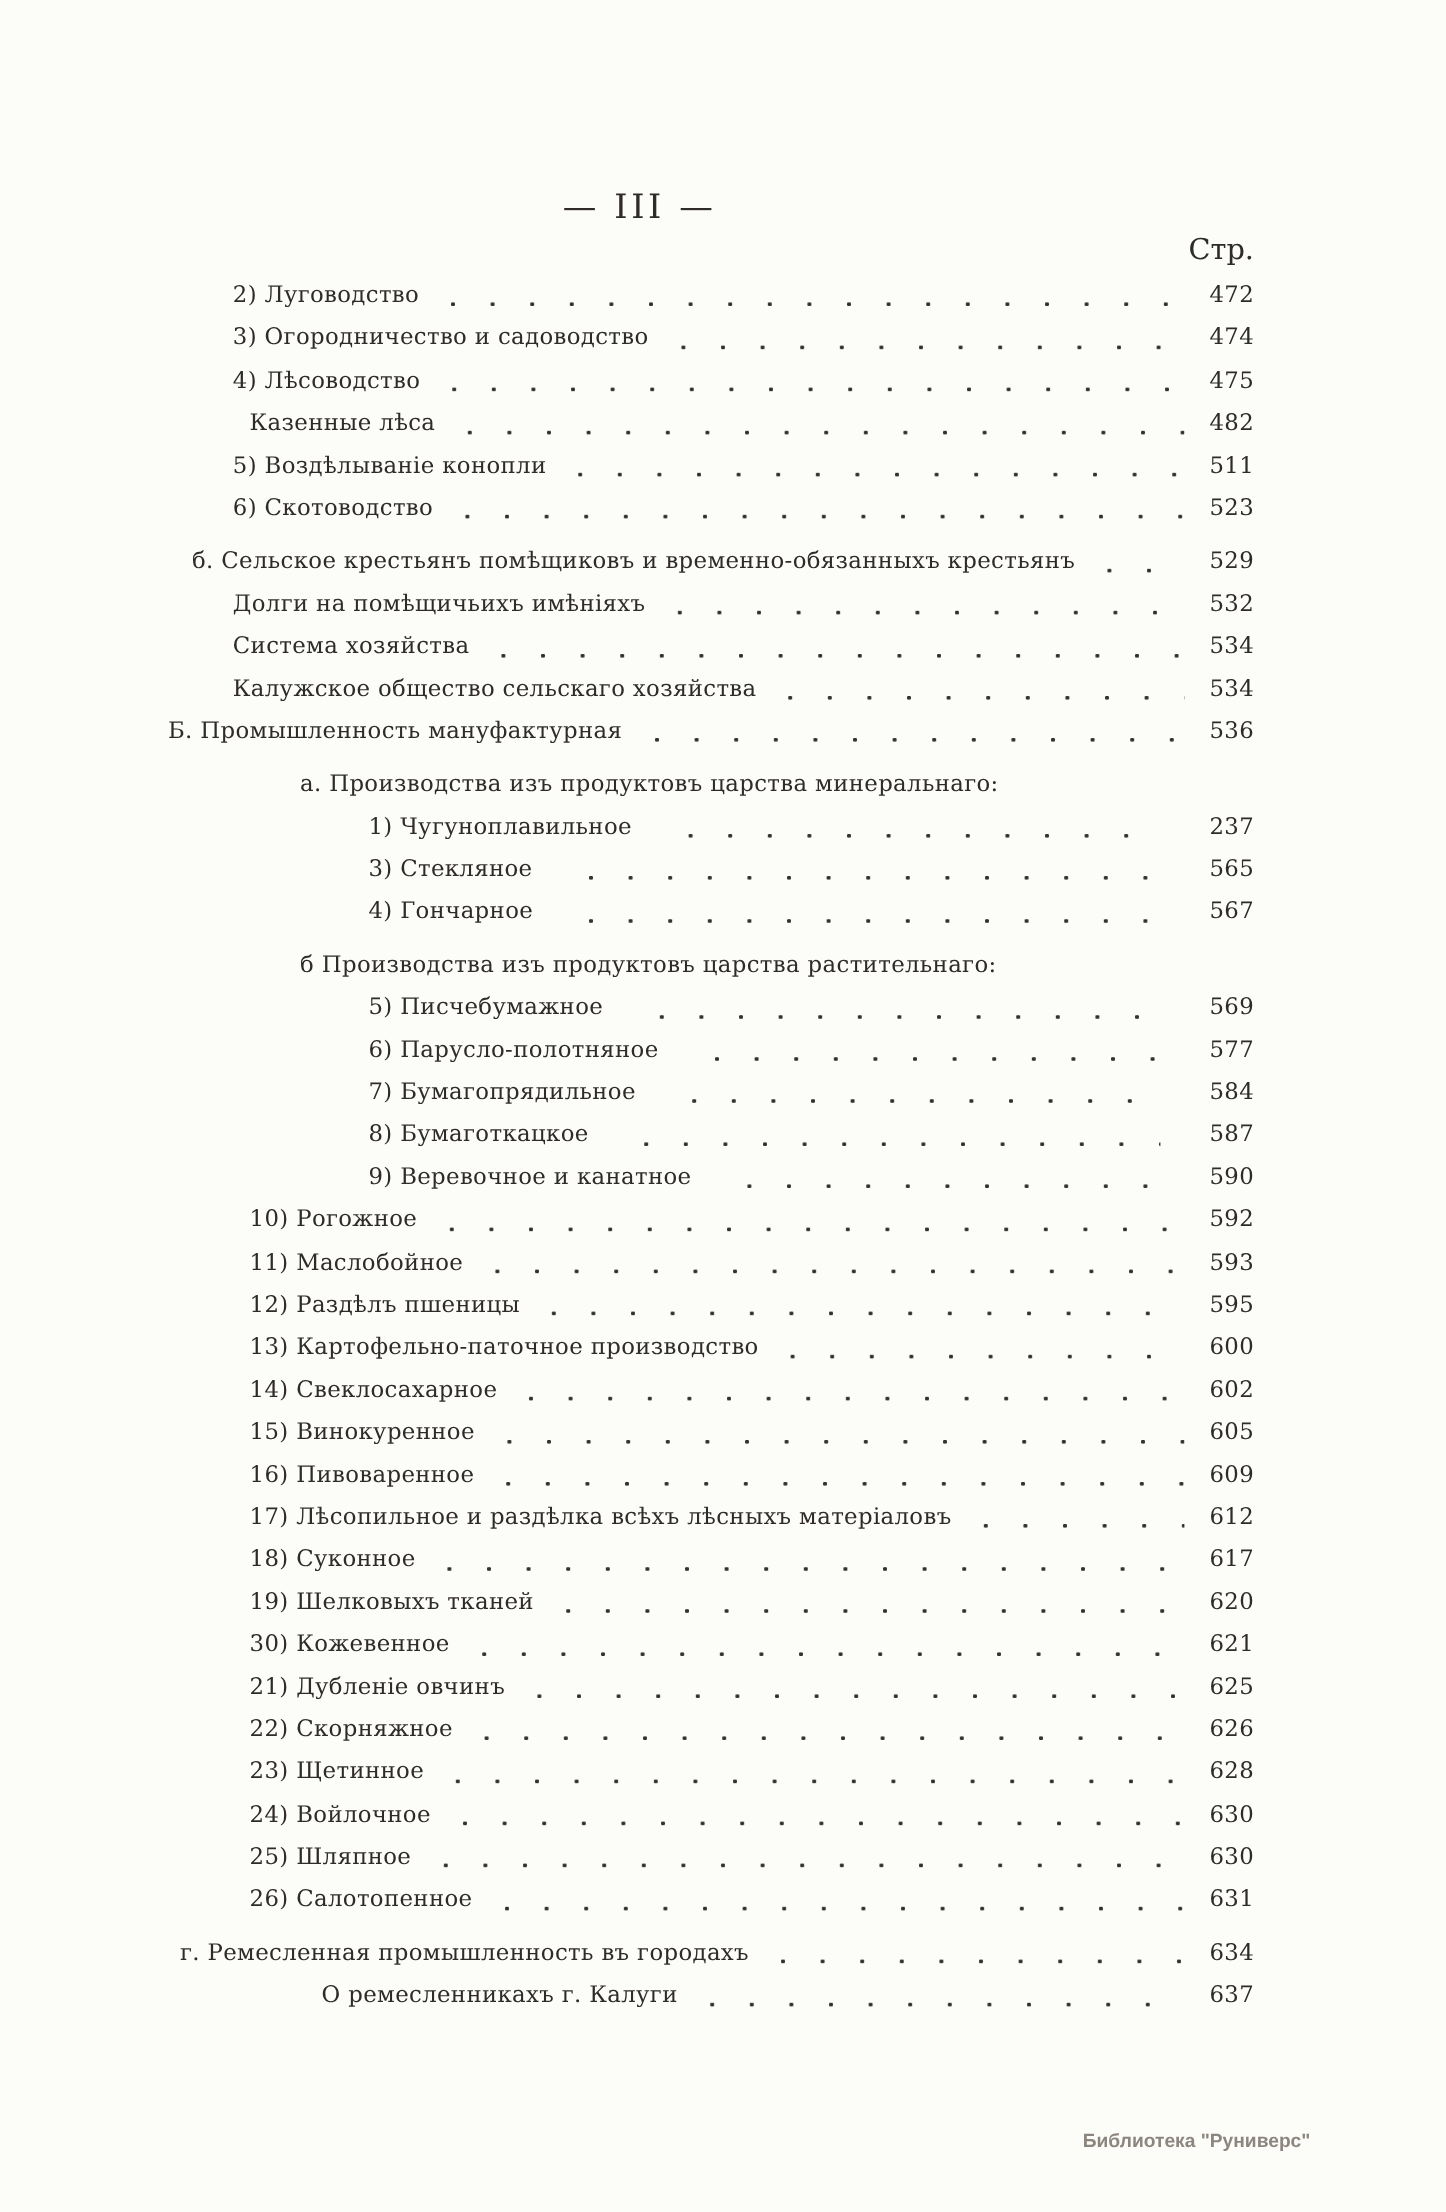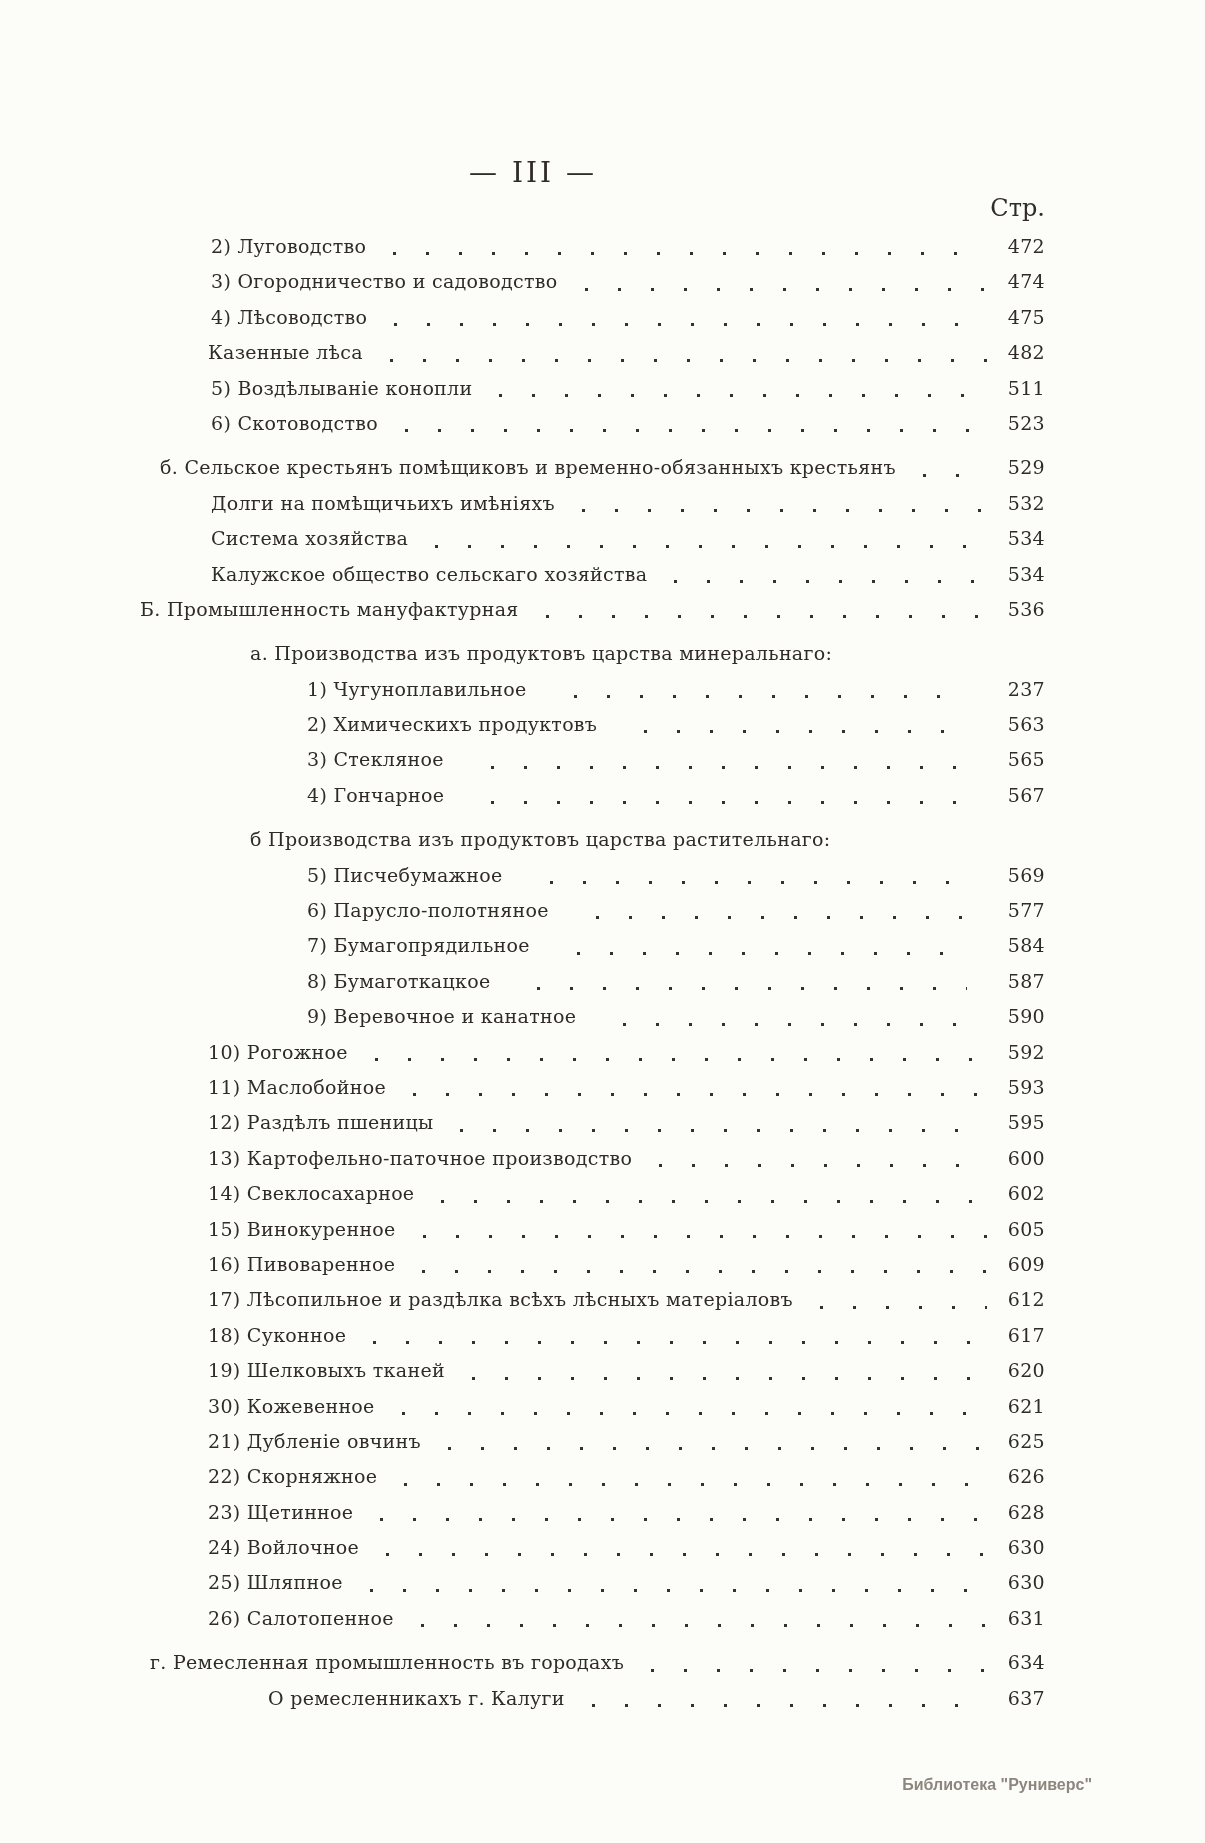--- a/index.html
+++ b/index.html
@@ -31,21 +31,21 @@
   .leader{
     flex:1 1 auto;min-width:18px;align-self:flex-end;
     height:3px;margin:0 12px 9px 12px;
     background-image:radial-gradient(circle,#35312d 1.5px,transparent 2px);
     background-size:33px 3px;background-repeat:repeat-x;background-position:0 50%;
   }
   .pg{flex:0 0 auto;width:46px;text-align:right;}
   .ind0{margin-left:0;}
   .ind1{margin-left:10px;}
   .ind2{margin-left:20px;}
-  .ind3{margin-left:71px;}
+  .ind3{margin-left:54px;}
   .ind4{margin-left:110px;}
   .ind5{margin-left:128px;}
   .ind6{margin-left:68px;}
   .ind7{margin-left:167px;gap:20px;}
   .watermark{
     position:absolute;top:1776px;right:113px;
     font-family:"Liberation Sans","DejaVu Sans",sans-serif;
     font-weight:bold;font-size:16px;color:#8d867e;
   }
 </style>
@@ -114,25 +114,20 @@
     </div>
     <div class="toc-row ind4 gap">
       <span class="lbl">а. Производства изъ продуктовъ царства минеральнаго:</span>
     </div>
     <div class="toc-row ind7">
       <span class="lbl">1) Чугуноплавильное</span>
       <span class="leader"></span>
       <span class="pg">237</span>
     </div>
     <div class="toc-row ind7">
-      <span class="lbl">2) Химическихъ продуктовъ</span>
-      <span class="leader"></span>
-      <span class="pg">563</span>
-    </div>
-    <div class="toc-row ind7">
       <span class="lbl">3) Стекляное</span>
       <span class="leader"></span>
       <span class="pg">565</span>
     </div>
     <div class="toc-row ind7">
       <span class="lbl">4) Гончарное</span>
       <span class="leader"></span>
       <span class="pg">567</span>
     </div>
     <div class="toc-row ind4 gap">

